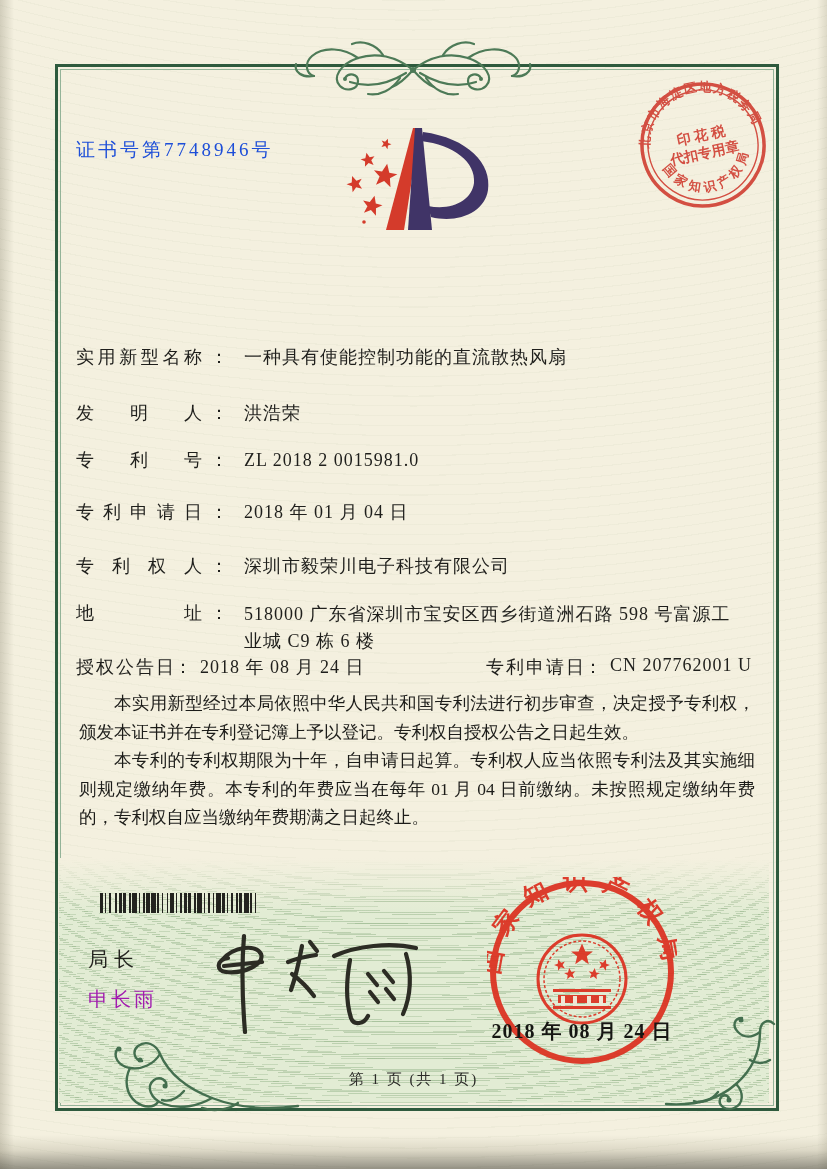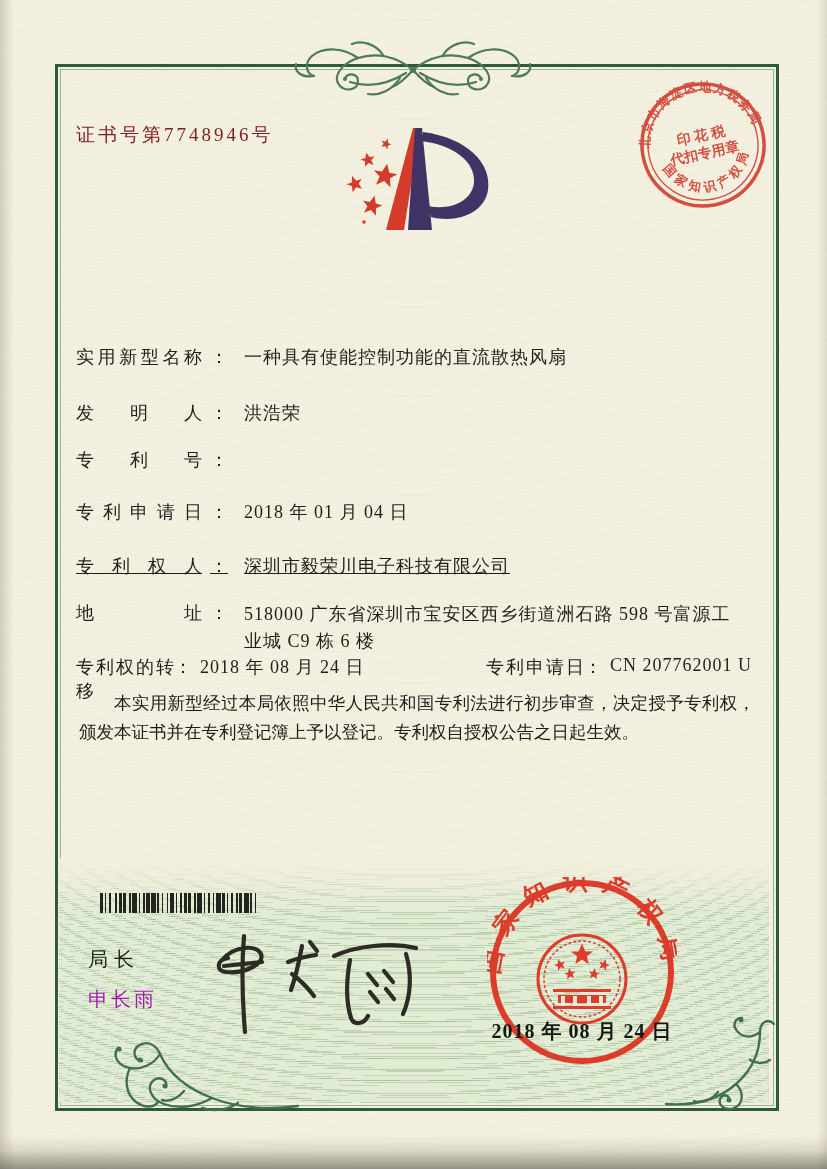--- a/index.html
+++ b/index.html
@@ -31,41 +31,41 @@
   
   .green-band{position:absolute;left:59px;top:858px;width:710px;height:245px;
     background-color:#e2ecd4;
     background-image:
       repeating-radial-gradient(170% 130% at 50% -210%, rgba(124,162,114,.38) 0 1px, transparent 1px 7px),
       repeating-radial-gradient(190% 150% at 50% 330%, rgba(124,162,114,.28) 0 1px, transparent 1px 9px);
   }
   .green-band::before{content:"";position:absolute;left:0;right:0;top:0;height:55px;
     background:linear-gradient(180deg,#f4f0df,rgba(244,240,223,0));}
 
-  .cert-no{position:absolute;left:76px;top:122px;font-size:19px;color:#7f1d1d;letter-spacing:3px;}
+  .cert-no{position:absolute;left:76px;top:137px;font-size:19px;color:#1d4ed8;letter-spacing:3px;}
 
   .logo{position:absolute;left:330px;top:118px;}
 
   .tax-stamp{position:absolute;left:638px;top:80px;transform:rotate(-12deg);opacity:.88;}
 
   .title{position:absolute;left:0;top:236px;width:100%;text-align:center;
     font-size:43px;font-weight:900;color:#151515;letter-spacing:13px;}
 
   .fields{position:absolute;left:76px;top:345px;width:680px;font-size:18px;color:#1f1f1c;}
   .frow{display:flex;align-items:flex-start;line-height:25px;gap:8px;}
   .flabel{width:126px;text-align:justify;text-align-last:justify;flex:0 0 126px;}
   .fcolon{flex:0 0 auto;}
   .fvalue{margin-left:8px;letter-spacing:1px;}
   .addr .fvalue{max-width:488px;line-height:27px;}
   .frow2{display:flex;justify-content:space-between;width:676px;}
   .mini{display:flex;}
   .mini .flabel{width:98px;flex:0 0 98px;}
 
   .mb1{margin-bottom:31px;} .mb2{margin-bottom:22px;} .mb3{margin-bottom:27px;}
-  .mb4{margin-bottom:29px;} .mb5{margin-bottom:22px;text-decoration:underline;} .mb6{margin-bottom:0px;}
+  .mb4{margin-bottom:29px;} .mb5{margin-bottom:22px;} .mb6{margin-bottom:0px;}
 
   .paras{position:absolute;left:79px;top:689px;width:676px;font-size:17.5px;
     line-height:28.5px;color:#1c1c19;text-align:justify;}
   .paras p{margin:0;text-indent:2em;}
 
   .barcode{position:absolute;left:100px;top:893px;width:212px;height:20px;
     display:flex;align-items:stretch;overflow:hidden;}
   .barcode i{display:block;height:100%;}
   .barcode i.b{background:#23231f;}
 
@@ -190,52 +190,54 @@
       <span class="fvalue">一种具有使能控制功能的直流散热风扇</span>
     </div>
     <div class="frow mb2">
       <span class="flabel">发明人</span>
         <span class="fcolon">：</span>
       <span class="fvalue">洪浩荣</span>
     </div>
     <div class="frow mb3">
       <span class="flabel">专利号</span>
         <span class="fcolon">：</span>
+      <span class="fvalue">ZL 2018 2 0015981.0</span>
     </div>
     <div class="frow mb4">
       <span class="flabel">专利申请日</span>
         <span class="fcolon">：</span>
       <span class="fvalue">2018 年 01 月 04 日</span>
     </div>
     <div class="frow mb5">
       <span class="flabel">专利权人</span>
         <span class="fcolon">：</span>
       <span class="fvalue">深圳市毅荣川电子科技有限公司</span>
     </div>
     <div class="frow addr mb6">
       <span class="flabel">地址</span>
         <span class="fcolon">：</span>
       <span class="fvalue">518000 广东省深圳市宝安区西乡街道洲石路 598 号富源工业城 C9 栋 6 楼</span>
     </div>
     <div class="frow2">
       <span class="mini">
-        <span class="flabel">专利权的转移</span>
+        <span class="flabel">授权公告日</span>
           <span class="fcolon">：</span>
         <span class="fvalue">2018 年 08 月 24 日</span>
       </span>
       <span class="mini">
         <span class="flabel">专利申请日</span>
           <span class="fcolon">：</span>
         <span class="fvalue">CN 207762001 U</span>
       </span>
     </div>
   </div>
 
   <div class="paras">
     <p>本实用新型经过本局依照中华人民共和国专利法进行初步审查，决定授予专利权，颁发本证书并在专利登记簿上予以登记。专利权自授权公告之日起生效。</p>
+    <p>本专利的专利权期限为十年，自申请日起算。专利权人应当依照专利法及其实施细则规定缴纳年费。本专利的年费应当在每年 01 月 04 日前缴纳。未按照规定缴纳年费的，专利权自应当缴纳年费期满之日起终止。</p>
   </div>
 
   <div class="barcode">
       <i class="b" style="width: 3.1px;"></i>
       <i style="width: 1.55px;"></i>
       <i class="b" style="width: 1.55px;"></i>
       <i style="width: 3.1px;"></i>
       <i class="b" style="width: 1.55px;"></i>
       <i style="width: 4.65px;"></i>
       <i class="b" style="width: 1.55px;"></i>
@@ -346,17 +348,18 @@
         <rect x="74" y="119" width="4" height="10" fill="#f0e8d8"></rect>
         <rect x="86" y="119" width="4" height="10" fill="#f0e8d8"></rect>
         <rect x="100" y="119" width="4" height="10" fill="#f0e8d8"></rect>
         <rect x="112" y="119" width="4" height="10" fill="#f0e8d8"></rect>
       </g>
     </g>
   </svg>
 
   <div class="seal-date">2018 年 08 月 24 日</div>
 
+  <div class="footer">第 1 页 (共 1 页)</div>
 
   <div class="edge-left"></div>
   <div class="edge-right"></div>
   <div class="edge-bottom"></div>
 </div>
 
 </body></html>

